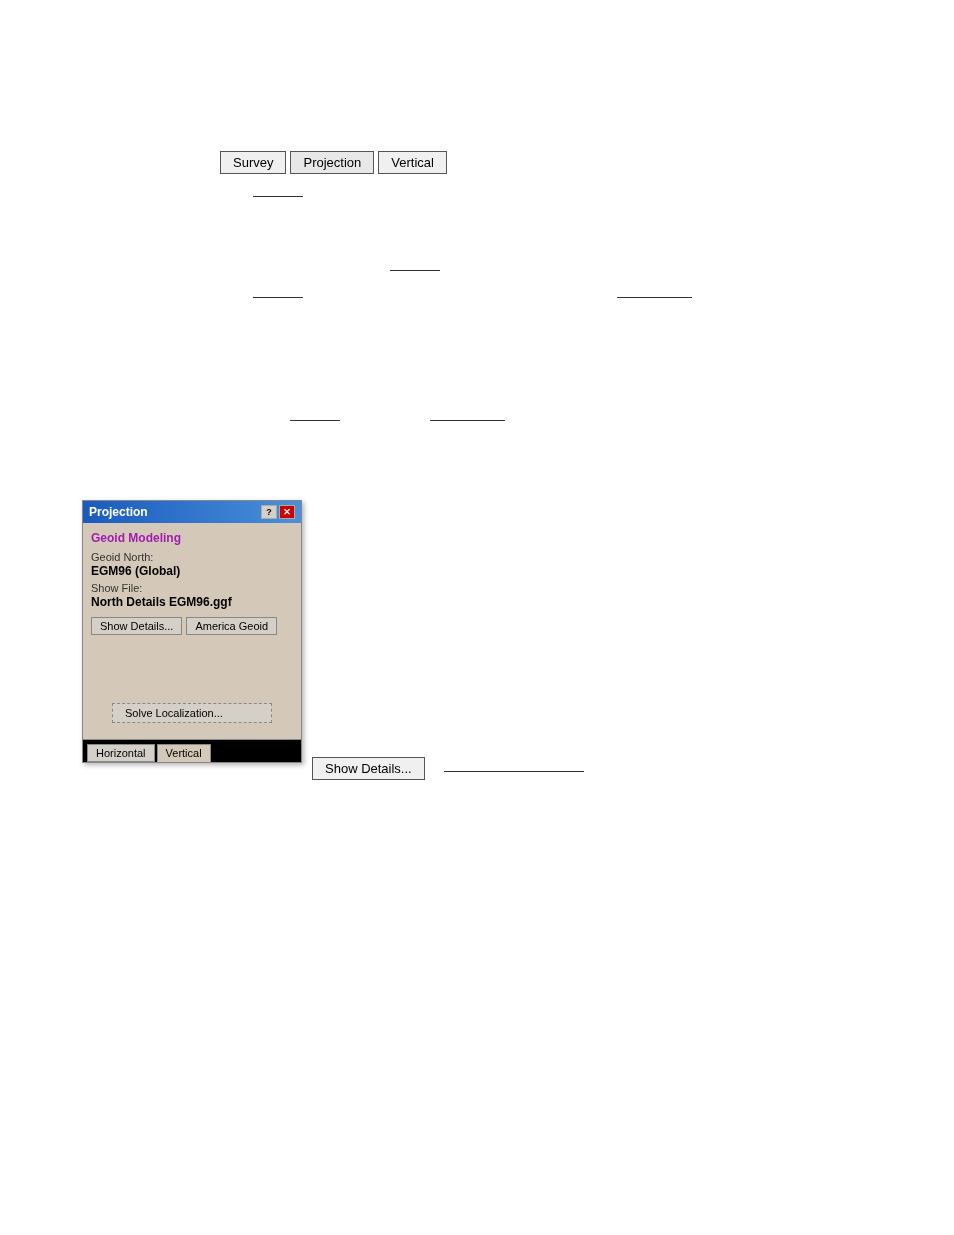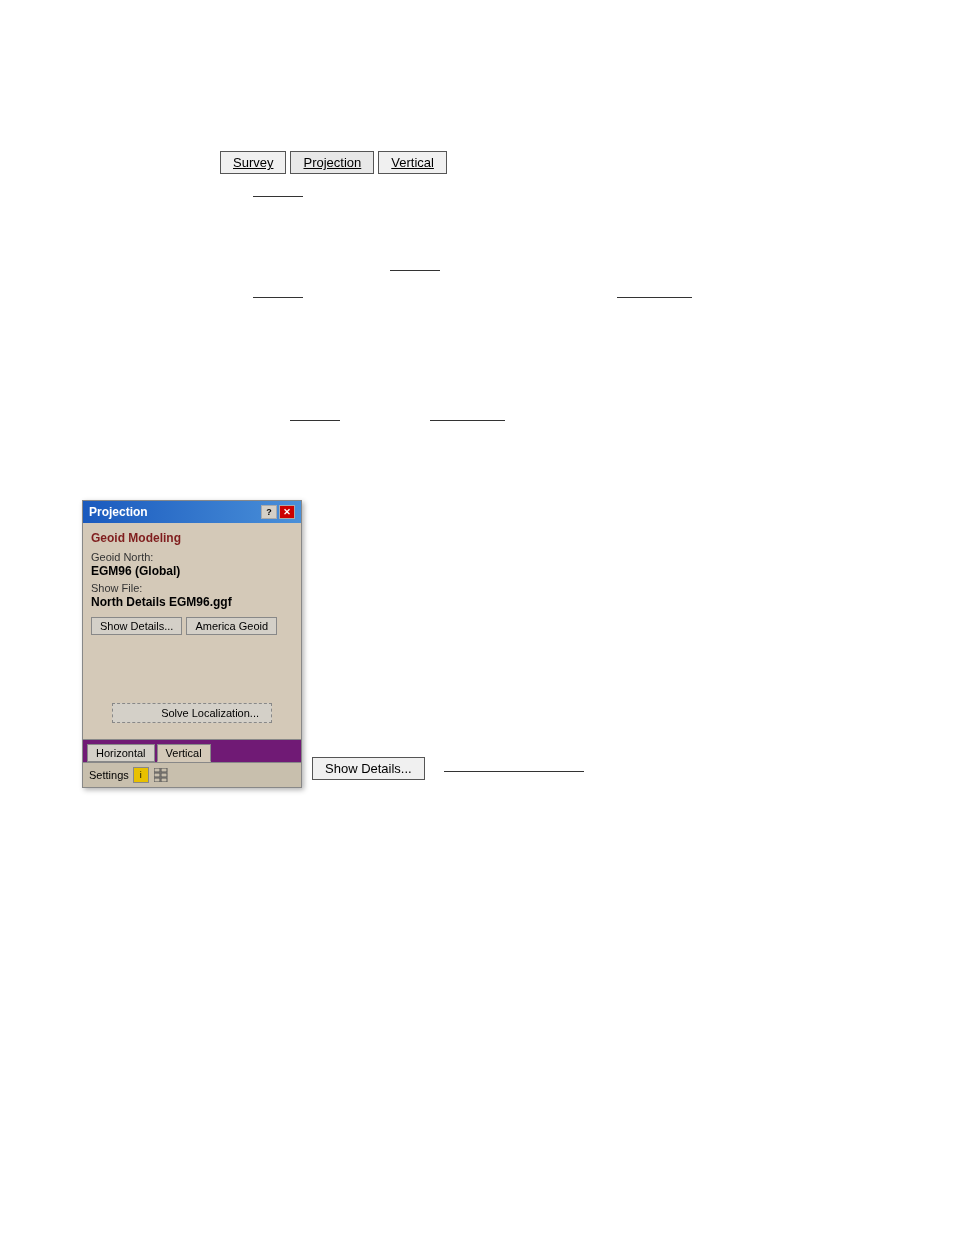--- a/index.html
+++ b/index.html
@@ -27,21 +27,20 @@
       gap: 4px;
     }
 
     .tab-button {
       border: 1px solid #555;
       background: #f0f0f0;
       padding: 3px 12px;
       font-size: 13px;
       cursor: pointer;
       font-family: Arial, sans-serif;
-      text-decoration: underline;
     }
 
     .tab-button.active {
       background: #e8e8e8;
       font-weight: normal;
     }
 
     
     .underline-hint {
       position: absolute;
@@ -104,21 +103,21 @@
 
     .dialog-content {
       padding: 8px;
       background: #d4c9b8;
     }
 
     .section-title {
       font-size: 12px;
       font-weight: bold;
       margin-bottom: 6px;
-      color: #7f1d1d;
+      color: #a21caf;
     }
 
     .field-label {
       font-size: 11px;
       color: #333;
       margin-bottom: 1px;
     }
 
     .field-value {
       font-size: 12px;
@@ -151,29 +150,29 @@
     .solve-btn {
       display: block;
       margin: 0 auto 8px auto;
       border: 1px dashed #888;
       background: #d4d0c8;
       padding: 3px 12px;
       font-size: 11px;
       cursor: pointer;
       font-family: Arial, sans-serif;
       width: 160px;
-      text-align: right;
+      text-align: left;
     }
 
     .dialog-tabs-row {
       display: flex;
       gap: 2px;
       padding: 4px 16px 0 4px;
       border-top: 1px solid #888;
-      background: #701a75;
+      background: #000000;
     }
 
     .dialog-tab {
       border: 1px solid #888;
       background: #d4d0c8;
       padding: 2px 8px;
       font-size: 11px;
       cursor: pointer;
       font-family: Arial, sans-serif;
     }
@@ -280,31 +279,17 @@
     <div class="dialog-spacer"></div>
 
     <button class="solve-btn">Solve Localization...</button>
   </div>
 
   <div class="dialog-tabs-row">
     <button class="dialog-tab">Horizontal</button>
     <button class="dialog-tab active">Vertical</button>
   </div>
 
-  <div class="dialog-bottom-bar">
-    <span class="settings-label">Settings</span>
-    <div class="settings-icon">i</div>
-    <div class="grid-icon">
-      <svg width="16" height="14" viewBox="0 0 16 14">
-        <rect x="0" y="0" width="6" height="4" fill="none" stroke="#555" stroke-width="1"></rect>
-        <rect x="7" y="0" width="6" height="4" fill="none" stroke="#555" stroke-width="1"></rect>
-        <rect x="0" y="5" width="6" height="4" fill="none" stroke="#555" stroke-width="1"></rect>
-        <rect x="7" y="5" width="6" height="4" fill="none" stroke="#555" stroke-width="1"></rect>
-        <rect x="0" y="10" width="6" height="4" fill="none" stroke="#555" stroke-width="1"></rect>
-        <rect x="7" y="10" width="6" height="4" fill="none" stroke="#555" stroke-width="1"></rect>
-      </svg>
-    </div>
-  </div>
 </div>
 
 <button class="show-details-btn">Show Details...</button>
 
 <div class="long-underline"></div>
 
 </body></html>

